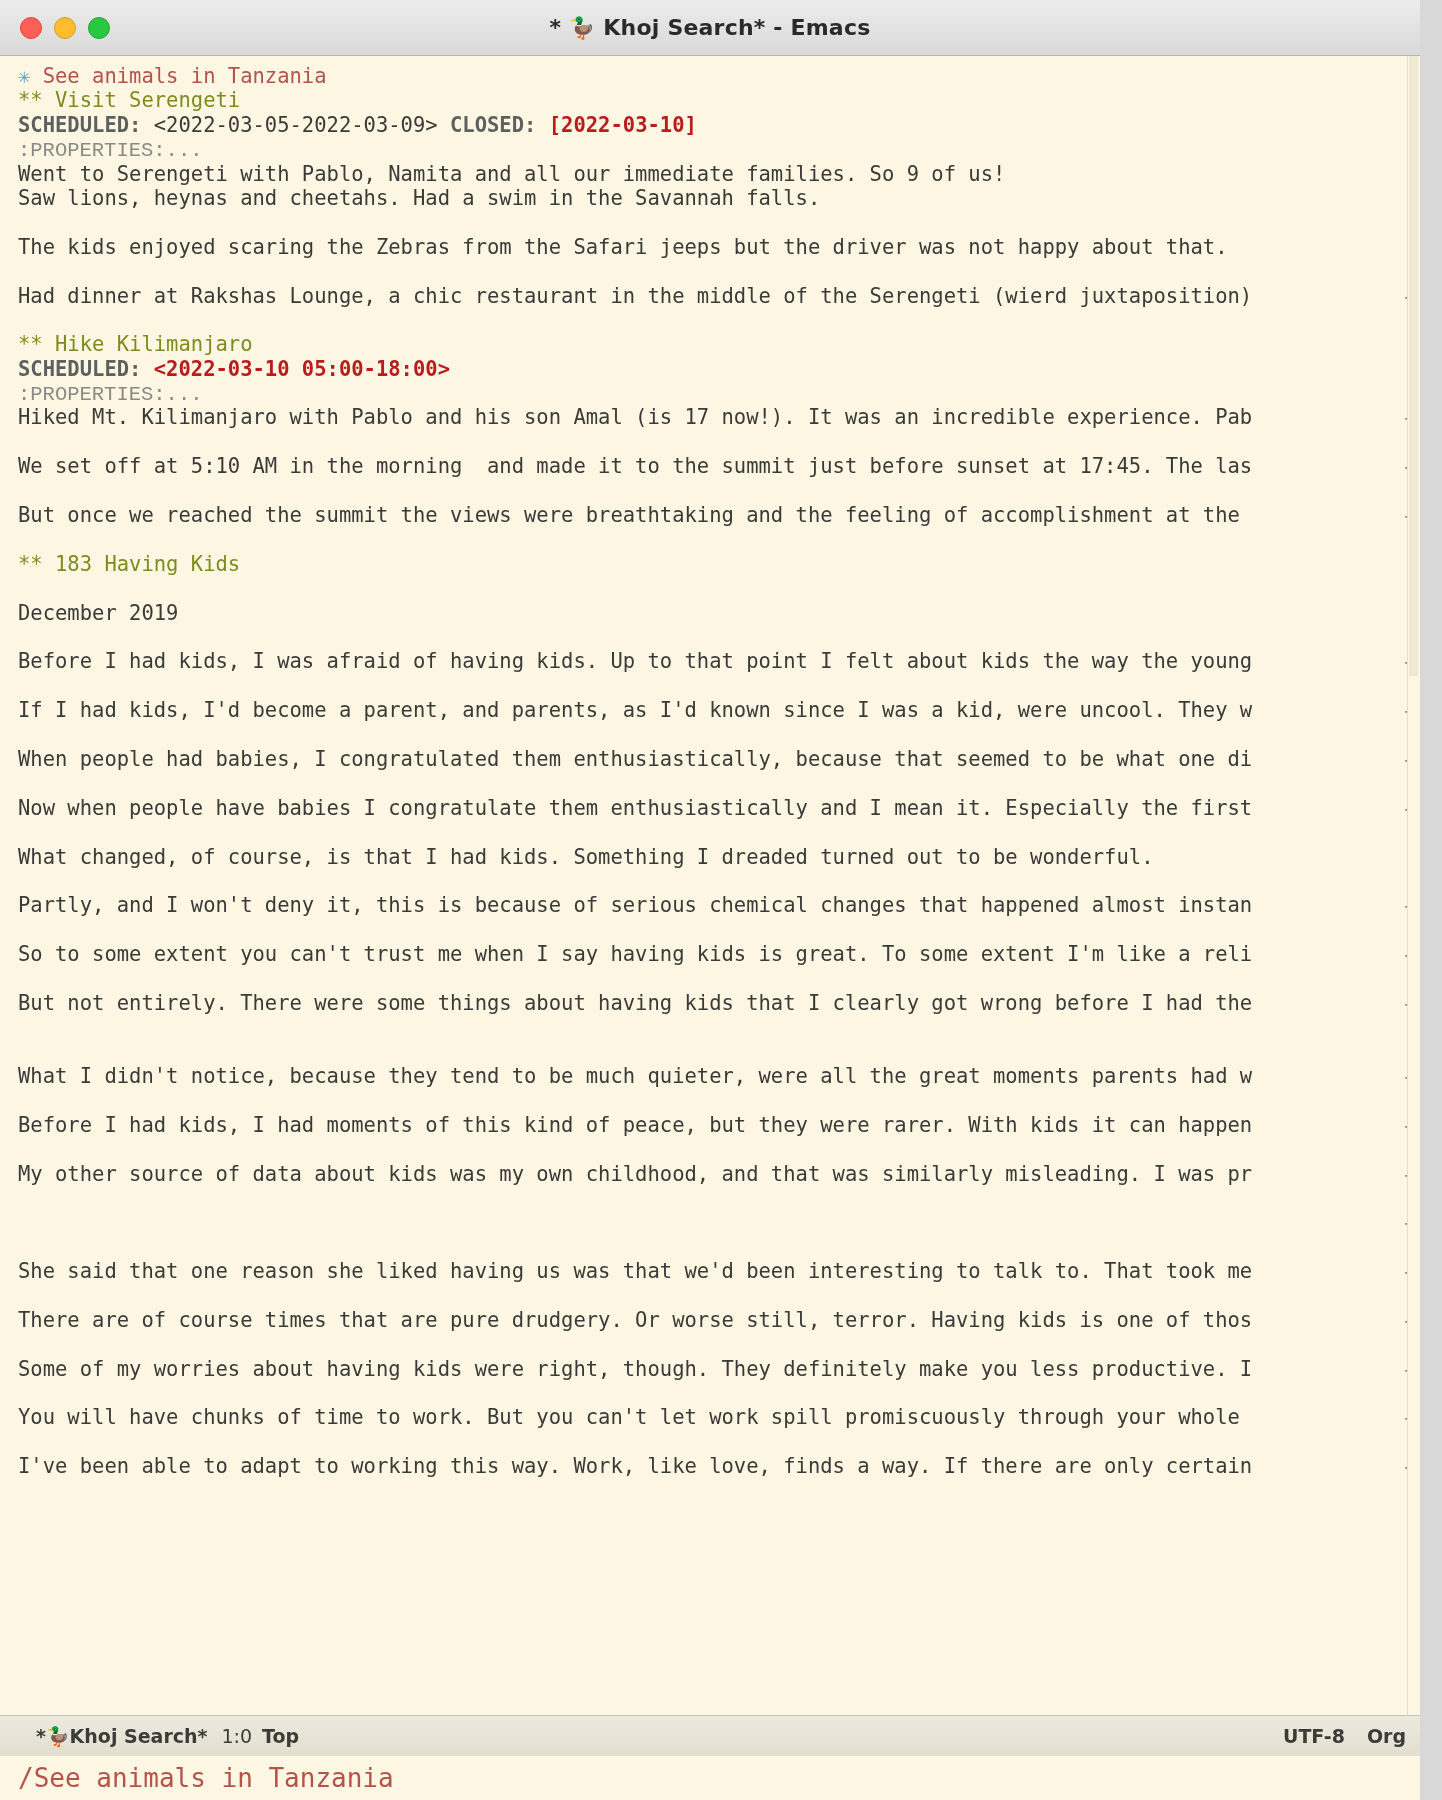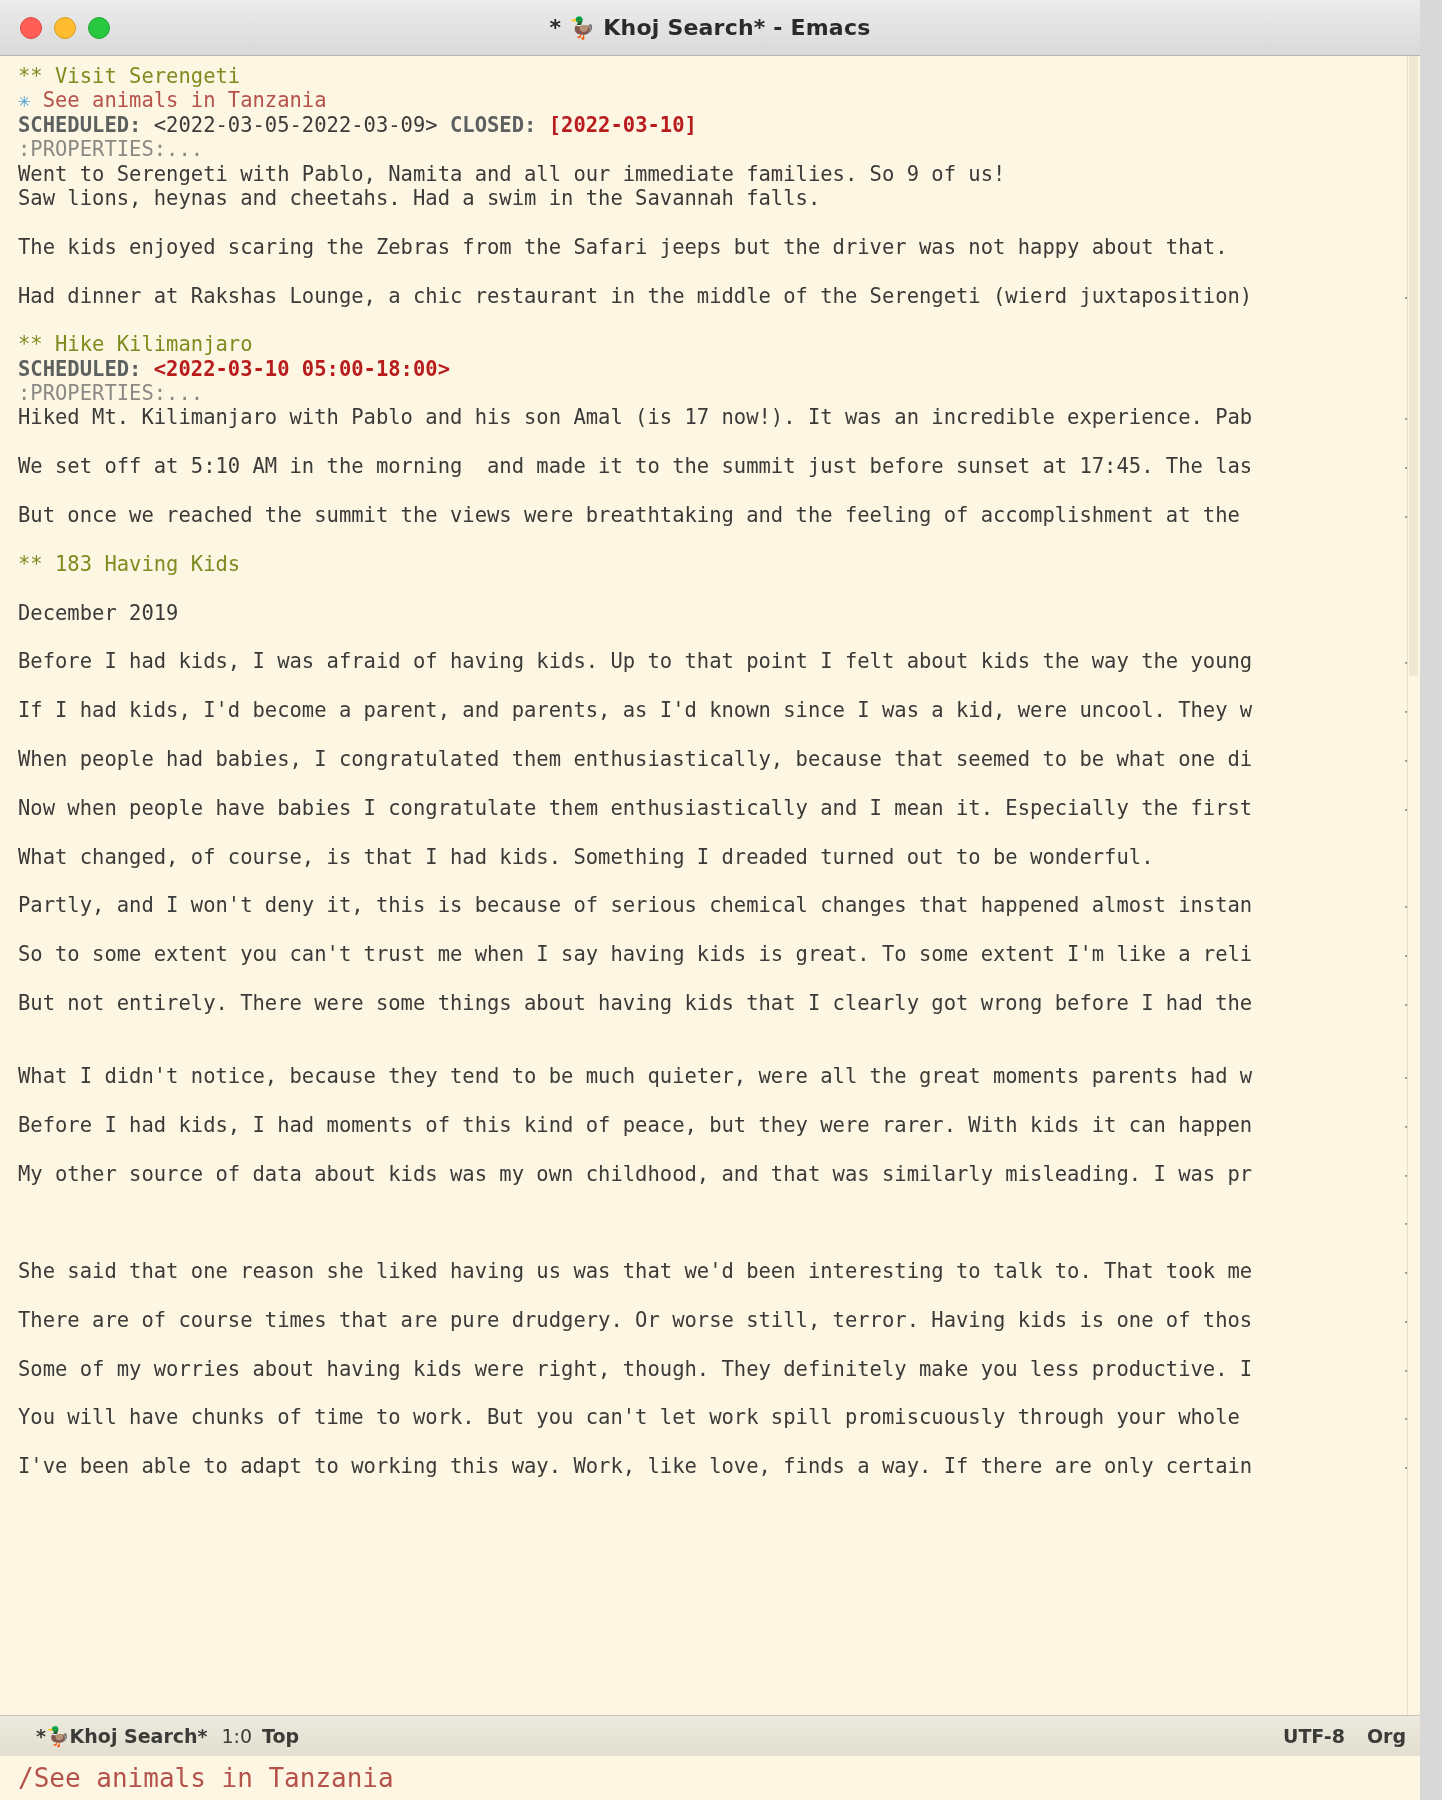--- a/index.html
+++ b/index.html
@@ -75,21 +75,21 @@
     position: relative;
     overflow: hidden;
     height: 24.4px;
   }
   .line.blank { color: transparent; }
   .h1 { color: #b5524a; }
   .h2 { color: #7d8c1f; }
   .kw { color: #5c6160; font-weight: bold; }
   .ts-plain { color: #3a3a38; }
   .ts-link { color: #b91c1c; font-weight: bold; }
-  .props { color: #8a8a84; }
+  .props { color: #8a8a84; font-family: Liberation Mono, monospace; }
   .body { color: #3a3a38; }
   .bullet-h1 { color: #4b9fd5; }
 
   
   .arrow {
     position: absolute;
     right: 4px;
     top: 0;
     color: #8a8a84;
     font-size: 19px;
@@ -156,22 +156,22 @@
       <span class="dot red"></span>
       <span class="dot yellow"></span>
       <span class="dot green"></span>
     </div>
     <div class="title">
       <span>* </span><span class="emoji">🦆</span> <span>Khoj Search*</span><span> - Emacs</span>
     </div>
   </div>
 
   <div class="buffer" id="buffer">
-    <div class="line"><span class="h2">** Visit Serengeti</span></div>
-      <div class="line"><span class="bullet-h1">✳</span><span class="h1"> See animals in Tanzania</span></div>
+    <div class="line"><span class="bullet-h1">✳</span><span class="h1"> See animals in Tanzania</span></div>
+      <div class="line"><span class="h2">** Visit Serengeti</span></div>
       <div class="line"><span class="kw">SCHEDULED:</span><span class="ts-plain"> &lt;2022-03-05-2022-03-09&gt; </span><span class="kw">CLOSED:</span><span class="ts-link"> [2022-03-10]</span></div>
       <div class="line"><span class="props">:PROPERTIES:...</span></div>
       <div class="line"><span class="body">Went to Serengeti with Pablo, Namita and all our immediate families. So 9 of us!</span></div>
       <div class="line"><span class="body">Saw lions, heynas and cheetahs. Had a swim in the Savannah falls.</span></div>
       <div class="line blank"> </div>
       <div class="line"><span class="body">The kids enjoyed scaring the Zebras from the Safari jeeps but the driver was not happy about that.</span></div>
       <div class="line blank"> </div>
       <div class="line"><span class="body">Had dinner at Rakshas Lounge, a chic restaurant in the middle of the Serengeti (wierd juxtaposition)</span><span class="arrow">⇥</span></div>
       <div class="line blank"> </div>
       <div class="line"><span class="h2">** Hike Kilimanjaro</span></div>

